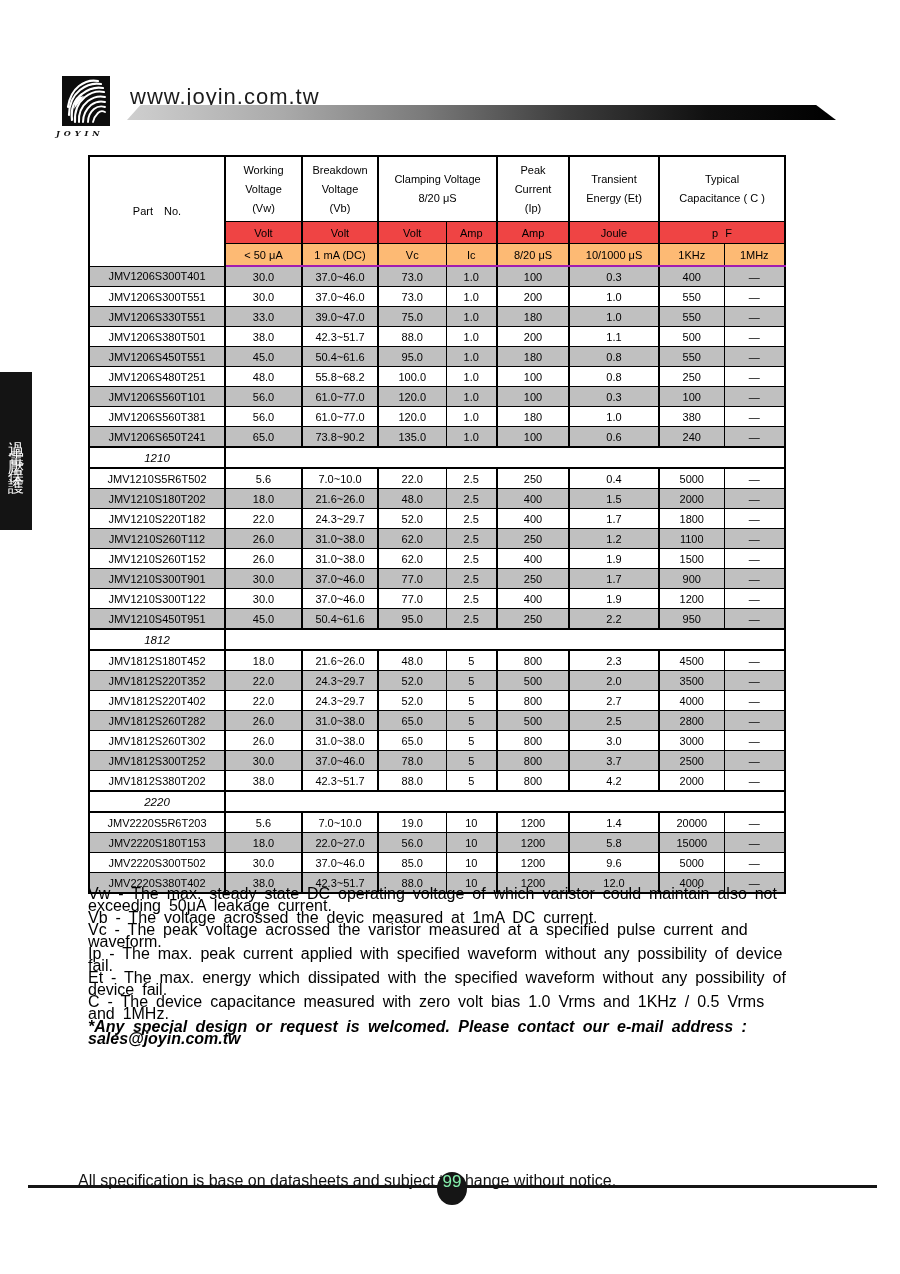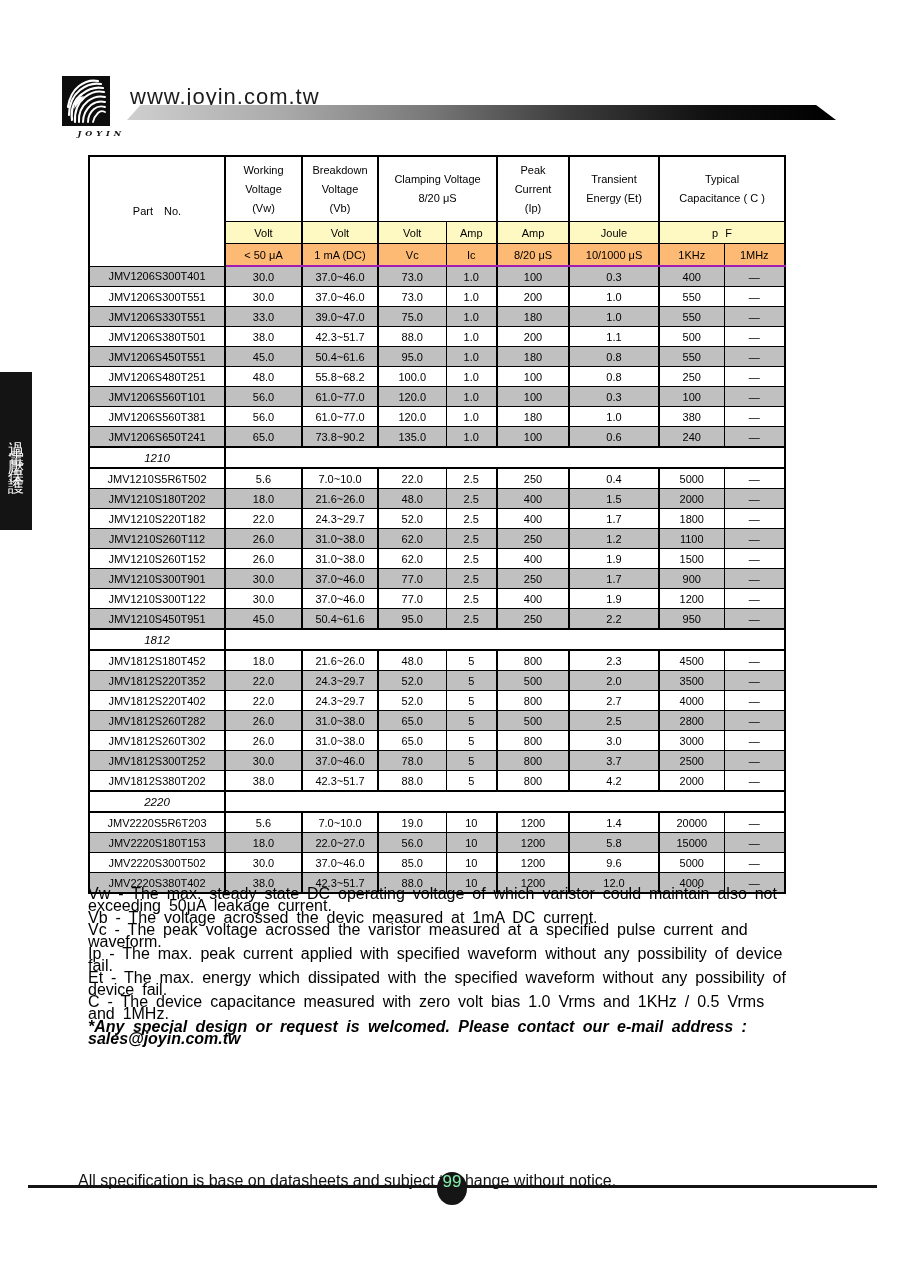--- a/index.html
+++ b/index.html
@@ -4,23 +4,23 @@
 <title>JOYIN Datasheet p.99</title>
 <style>
   html,body{margin:0;padding:0;background:#fff;}
   .page{
     position:relative;width:900px;height:1274px;background:#fff;overflow:hidden;
     font-family:"Liberation Sans","DejaVu Sans",sans-serif;color:#000;
   }
   
   .logo-box{position:absolute;left:62px;top:76px;width:48px;height:50px;}
   .logo-word{
-    position:absolute;left:56px;top:128px;width:60px;text-align:right;
+    position:absolute;left:56px;top:128px;width:60px;text-align:left;
     font-family:"DejaVu Serif","Liberation Serif",serif;
-    font-style:italic;font-weight:bold;font-size:8px;letter-spacing:4px;color:#111;margin-left:9px;
+    font-style:italic;font-weight:bold;font-size:8px;letter-spacing:4px;color:#111;
   }
   .url{
     position:absolute;left:130px;top:84px;font-size:22px;letter-spacing:1px;color:#1c1c1c;
   }
   .grad-bar{
     position:absolute;left:127px;top:105px;width:709px;height:15px;
     background:linear-gradient(90deg,#cfcfcf 0%,#aaaaaa 22%,#7a7a7a 42%,#3d3d3d 62%,#101010 82%,#000 100%);
     clip-path:polygon(1.9% 0,97.2% 0,100% 100%,0% 100%);
   }
   
@@ -35,21 +35,21 @@
   
   .spec-wrap{position:absolute;left:88px;top:155px;}
   table.spec{border-collapse:collapse;table-layout:fixed;width:697px;font-size:11px;}
   table.spec{border:2px solid #000;}
   table.spec th,table.spec td{
     padding:0;text-align:center;vertical-align:middle;font-weight:normal;
     border-top:1px solid #000;border-bottom:1px solid #000;
   }
   tr.top-row th{height:64px;line-height:19px;background:#fff;}
   th.part-th{word-spacing:8px;border-right:2px solid #000;background:#fff;}
-  tr.units-row td{height:21px;background:#fef9c3;}
+  tr.units-row td{height:21px;background:#ef4444;}
   tr.units-row td.pf{word-spacing:4px;}
   tr.cond-row td{height:21px;background:#fdba74;border-bottom:2px solid #a21caf;margin-top:20px;}
   tbody td{height:19px;}
   tr.data-row{background:#fff;}
   tr.data-row.shade{background:#c0c0c0;border-radius:8px;}
   tr.data-row td.c0{border-right:2px solid #000;}
   .bl2{border-left:2px solid #000;}
   .bl1{border-left:1px solid #000;}
   tr.section-row td{height:19px;background:#fff;border-top:2px solid #000;border-bottom:2px solid #000;}
   td.sec-label{

